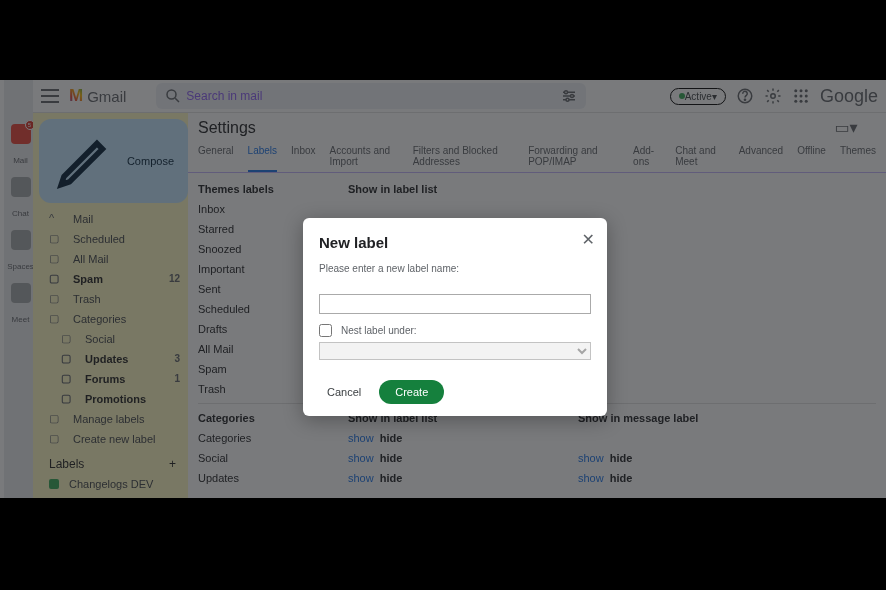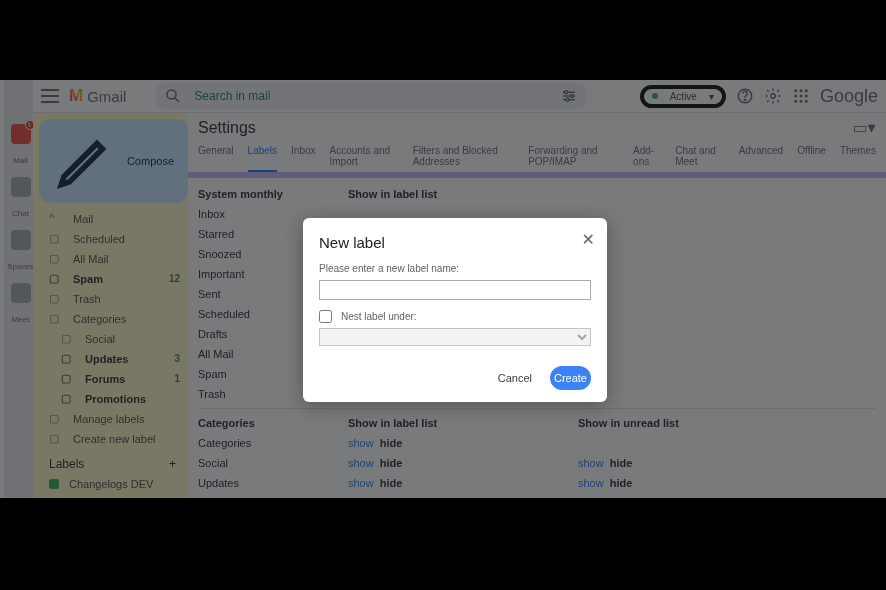--- a/index.html
+++ b/index.html
@@ -11,60 +11,60 @@
 .railbtn{width:20px;height:20px;border-radius:4px;background:#5f6368;opacity:.5}
 .railbtn.active{background:#ea4335;opacity:1;position:relative}
 .badge{position:absolute;top:-4px;right:-4px;width:10px;height:10px;background:#d93025;border-radius:50%;border:1px solid #fff;font-size:6px;color:#fff;line-height:8px;text-align:center}
 .raillbl{font-size:8px;color:#5f6368;text-align:center}
 
 .header{position:absolute;left:33px;top:0;right:0;height:33px;background:#fff;border-bottom:1px solid #e0e0e0;display:flex;align-items:center;padding:0 8px;gap:10px}
 .hamb{width:18px;height:14px;display:flex;flex-direction:column;justify-content:space-between}
 .hamb span{height:2px;background:#5f6368}
 .logo{display:flex;align-items:center;gap:4px;font-size:15px;color:#5f6368}
 .logoM{font-weight:bold;font-size:17px;background:linear-gradient(45deg,#4285f4,#ea4335,#fbbc05,#34a853);-webkit-background-clip:text;color:transparent}
-.search{flex:0 0 430px;margin-left:20px;height:26px;background:#eef1f6;border-radius:6px;display:flex;align-items:center;padding:0 8px;gap:12px;color:#0f766e;font-size:12px}
+.search{flex:0 0 430px;margin-left:20px;height:26px;background:#eef1f6;border-radius:6px;display:flex;align-items:center;padding:0 8px;gap:4px;color:#8b5cf6;font-size:12px}
 .spacer{flex:1}
-.active-pill{border:4px solid #000000;border-radius:12px;padding:2px 8px;font-size:10px;color:#3c4043;display:flex;align-items:center;gap:12px}
+.active-pill{border:1px solid #000000;border-radius:12px;padding:2px 8px;font-size:10px;color:#3c4043;display:flex;align-items:center;gap:0}
 .dot{width:6px;height:6px;background:#34a853;border-radius:50%}
 .icon18{width:18px;height:18px;color:#5f6368;display:flex;align-items:center;justify-content:center}
 .goog{font-size:18px;color:#5f6368;font-weight:500}
 
 .sidebar{position:absolute;left:33px;top:33px;width:155px;bottom:0;background:#fef9c3;border-right:0;overflow:hidden}
 .compose{margin:6px 0 6px 6px;display:inline-flex;align-items:center;gap:8px;background:#c2e7ff;border-radius:12px;padding:8px 14px;font-size:11px;color:#001d35}
 .srow{display:flex;align-items:center;gap:10px;padding:3px 8px 3px 16px;font-size:11px;color:#404448}
 .srow .il{width:14px;height:14px;color:#5f6368;flex-shrink:0}
 .srow .txt{flex:1}
 .srow .cnt{font-size:10px;color:#5f6368}
 .srow.bold{font-weight:bold;color:#1f1f1f}
 .sechead{display:flex;align-items:center;justify-content:space-between;padding:8px 12px 4px 16px;font-size:12px;font-weight:500;color:#1f1f1f}
 .lbul{width:10px;height:10px;border-radius:2px}
 
 .main{position:absolute;left:188px;top:33px;right:0;bottom:0;background:#fff;overflow:hidden}
 .mtitle{font-size:16px;color:#202124;padding:6px 10px 4px}
-.tabs{display:flex;gap:14px;padding:0 10px;border-bottom:6px solid #c4b5fd;font-size:10px;color:#5f6368}
+.tabs{display:flex;gap:14px;padding:0 10px;border-bottom:1px solid #c4b5fd;font-size:10px;color:#5f6368}
 .tab{padding:4px 0 5px;cursor:pointer}
 .tab.active{color:#1a73e8;border-bottom:2px solid #1a73e8;font-weight:500}
 .body{padding:6px 10px;font-size:11px;color:#202124}
 .secrow{display:flex;align-items:center;padding:4px 0}
 .c1{width:150px}.c2{width:230px}.c3{width:200px}
 .h{font-weight:bold}
 .link{color:#1a73e8}
 .bold2{font-weight:bold;color:#202124}
 .hr{height:1px;background:#e0e0e0;margin:4px 0}
 
 .modal{position:absolute;left:303px;top:218px;width:304px;background:#fff;border-radius:6px;box-shadow:0 4px 20px rgba(0,0,0,.3);z-index:100;padding:16px 16px 12px}
-.modal h2{font-size:15px;font-weight:400;color:#202124;margin-bottom:12px}
+.modal h2{font-size:15px;font-weight:700;color:#202124;margin-bottom:12px}
 .close{position:absolute;top:12px;right:12px;font-size:16px;color:#5f6368;cursor:pointer}
-.mlbl{font-size:10px;color:#5f6368;margin-bottom:6px;display:block}
+.mlbl{font-size:10px;color:#5f6368;margin-bottom:20px;display:block}
 .minput{width:100%;height:20px;border:1px solid #aaa;font-size:11px;padding:0 4px;margin-bottom:10px}
 .mselect{width:100%;height:18px;border:1px solid #aaa;font-size:11px;background:#efefef}
 .chkrow{display:flex;align-items:center;gap:9px;font-size:10px;color:#5f6368;margin-bottom:4px}
-.mbtns{display:flex;justify-content:flex-end;gap:10px;margin-top:20px;align-items:center}
+.mbtns{display:flex;justify-content:flex-start;gap:10px;margin-top:20px;align-items:center}
 .btncancel{font-size:11px;color:#3c4043;background:none;border:none;padding:6px 8px;cursor:pointer}
-.btncreate{font-size:11px;color:#fff;background:#3b82f6;border:none;border-radius:14px;padding:6px 4px;cursor:pointer}
+.btncreate{font-size:11px;color:#fff;background:#15803d;border:none;border-radius:14px;padding:6px 16px;cursor:pointer}
 svg{width:100%;height:100%}
 </style>
 </head>
 <body>
 
 <div class="viewport">
 
   <div class="apprail">
     <div style="height:26px"></div>
     <div class="railbtn active">
@@ -213,40 +213,40 @@
           <span class="lbul" style="background:#34a853"></span>
           <span class="txt">Changelogs DEV</span>
         </div>
         <div class="srow">
           <span class="txt">GSC monthly report FR</span>
         </div>
       </div>
   </div>
 
   <div class="main">
-    <div style="display:flex;align-items:center;justify-content:space-between;padding-right:10px">
+    <div style="display:flex;align-items:center;justify-content:space-between;padding-right:28px">
       <div class="mtitle">Settings</div>
       <span class="icon18" style="width:24px;color:#5f6368">▭▾</span>
     </div>
     <div class="tabs" id="tabs">
         <div class="tab">General</div>
         <div class="tab active">Labels</div>
         <div class="tab">Inbox</div>
         <div class="tab">Accounts and Import</div>
         <div class="tab">Filters and Blocked Addresses</div>
         <div class="tab">Forwarding and POP/IMAP</div>
         <div class="tab">Add-ons</div>
         <div class="tab">Chat and Meet</div>
         <div class="tab">Advanced</div>
         <div class="tab">Offline</div>
         <div class="tab">Themes</div>
       </div>
     <div class="body">
       <div class="secrow">
-          <span class="c1 h">System monthly</span>
+          <span class="c1 h">Themes labels</span>
           <span class="c2 h">Show in label list</span>
         </div>
       <div id="sysrows">
           <div class="secrow">
             <span class="c1">Inbox</span>
             <span class="c2"></span>
           </div>
           <div class="secrow">
             <span class="c1">Starred</span>
             <span class="c2"></span>
@@ -281,21 +281,21 @@
           </div>
           <div class="secrow">
             <span class="c1">Trash</span>
             <span class="c2"><span class="link">show</span>&nbsp;&nbsp;<span class="bold2">hide</span></span>
           </div>
         </div>
       <div class="hr"></div>
       <div class="secrow">
           <span class="c1 h">Categories</span>
           <span class="c2 h">Show in label list</span>
-          <span class="c3 h">Show in unread list</span>
+          <span class="c3 h">Show in message label</span>
         </div>
       <div id="catrows">
           <div class="secrow">
             <span class="c1">Categories</span>
             <span class="c2"><span class="link">show</span>&nbsp;&nbsp;<span class="bold2">hide</span></span>
             <span class="c3"></span>
           </div>
           <div class="secrow">
             <span class="c1">Social</span>
             <span class="c2"><span class="link">show</span>&nbsp;&nbsp;<span class="bold2">hide</span></span>

